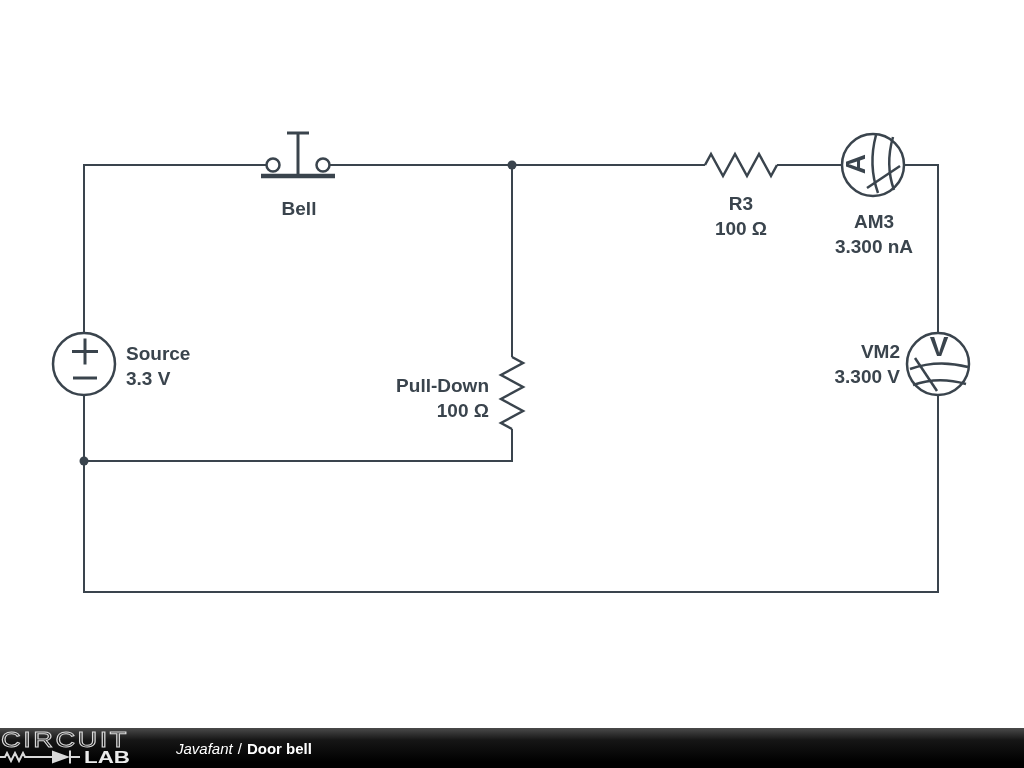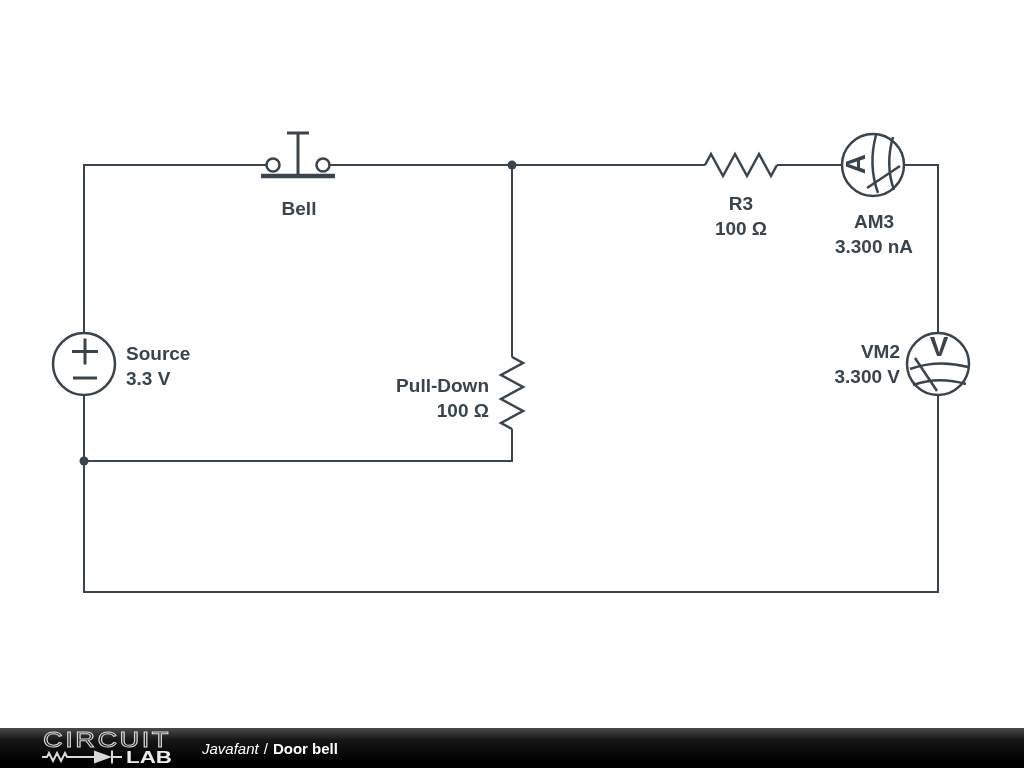--- a/index.html
+++ b/index.html
@@ -50,41 +50,40 @@
   }
 
   
   .footer {
     width: 1024px;
     height: 40px;
     background: linear-gradient(180deg, #4a4a4a 0%, #161616 30%, #000000 85%);
     display: flex;
     align-items: center;
     box-sizing: border-box;
-    padding-left: 42px;
   }
   .logo svg { display: block; }
   .logo-top {
     font-family: "Liberation Sans", sans-serif;
     font-size: 22px;
     letter-spacing: 2px;
     fill: none;
     stroke: #d9d9d9;
     stroke-width: 1;
   }
   .logo-bottom {
     font-family: "Liberation Sans", sans-serif;
     font-weight: bold;
     font-size: 16px;
     fill: #ececec;
   }
   .logo-glyph { stroke: #d9d9d9; stroke-width: 2; fill: none; }
   .logo-glyph-fill { fill: #d9d9d9; stroke: none; }
   .credits {
-    margin-left: 28px;
+    margin-left: 44px;
     color: var(--footer_text, #ffffff);
     font-size: 15px;
     line-height: 19px;
   }
   .credits .author { font-style: italic; }
   .credits .sep { margin: 0 5px; }
   .credits .title { font-weight: bold; }
   .credits .url { font-weight: normal; }
 </style>
 </head>

